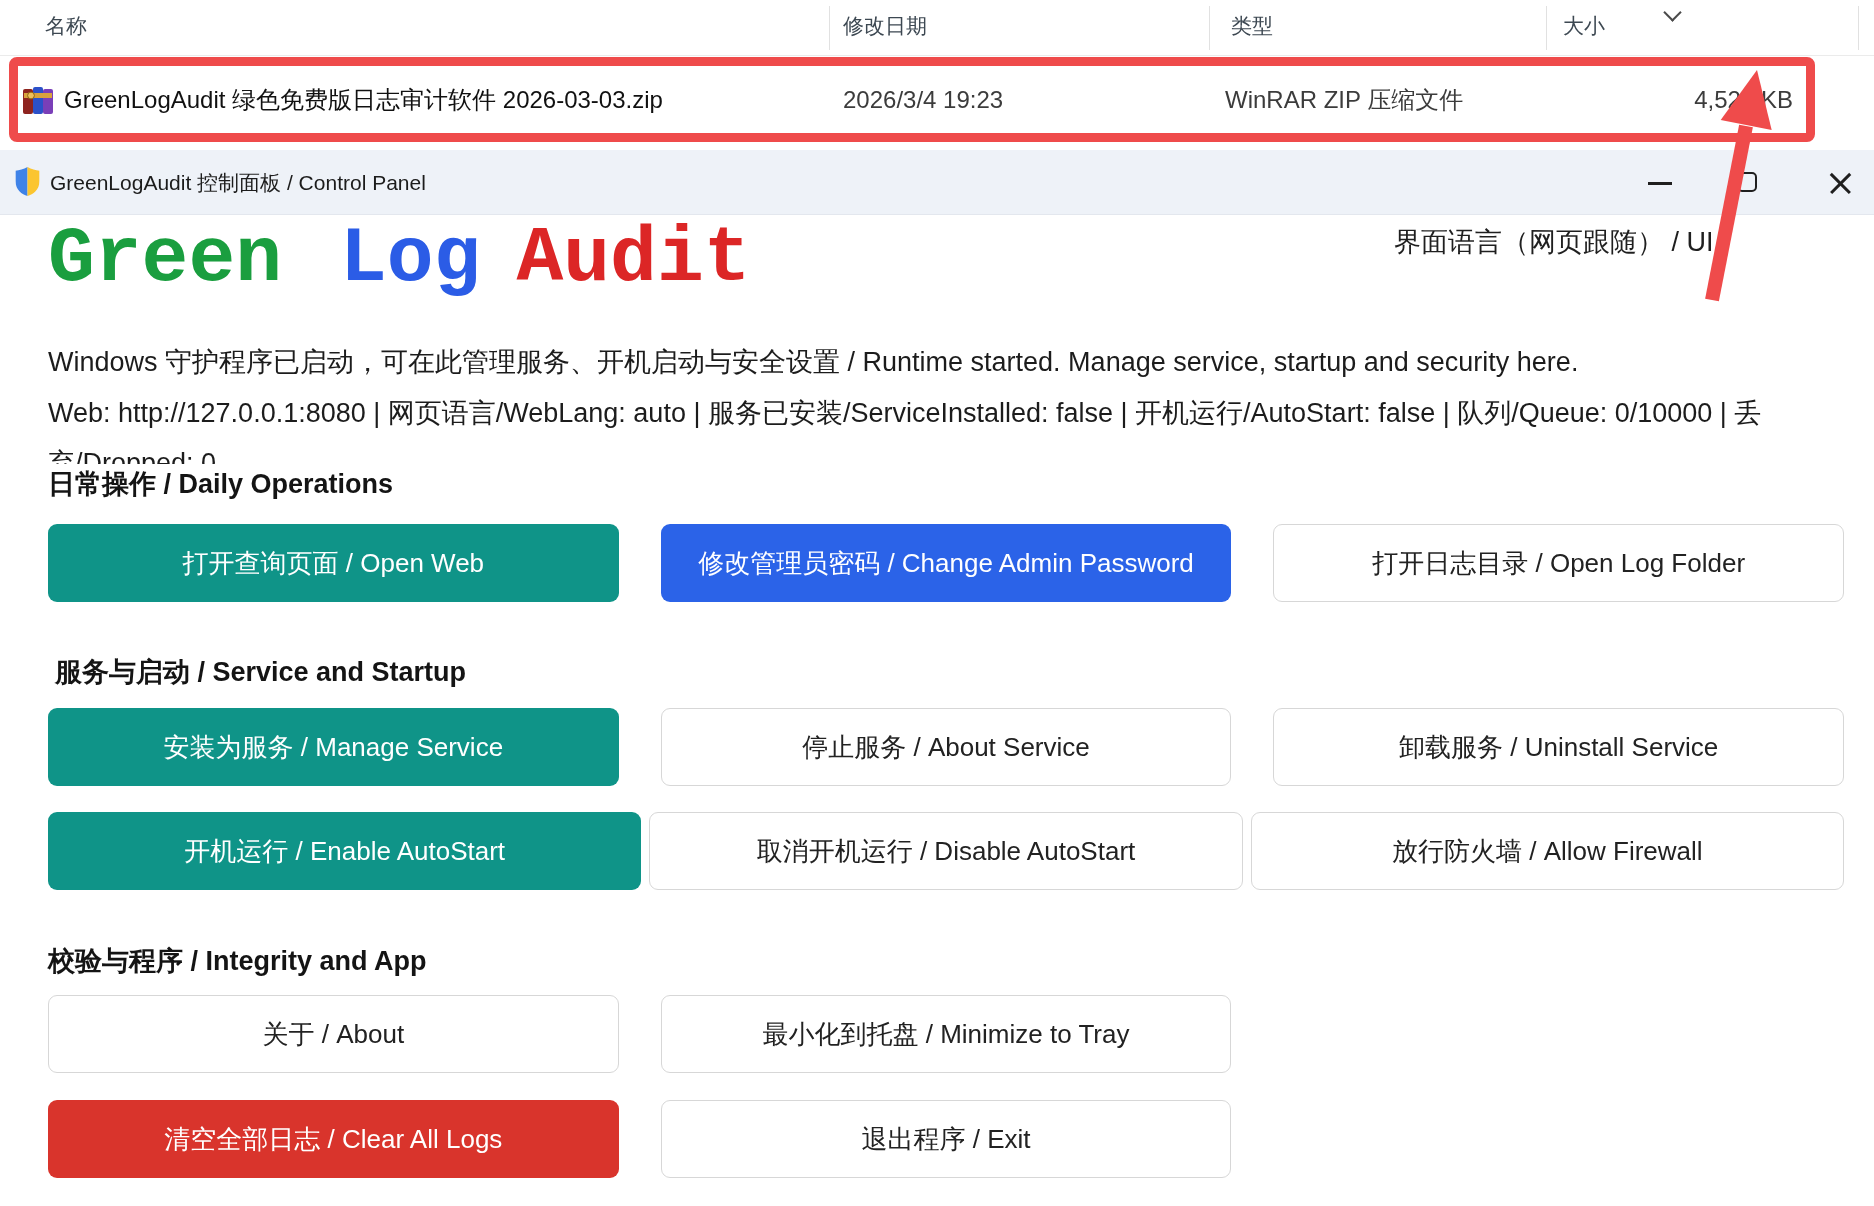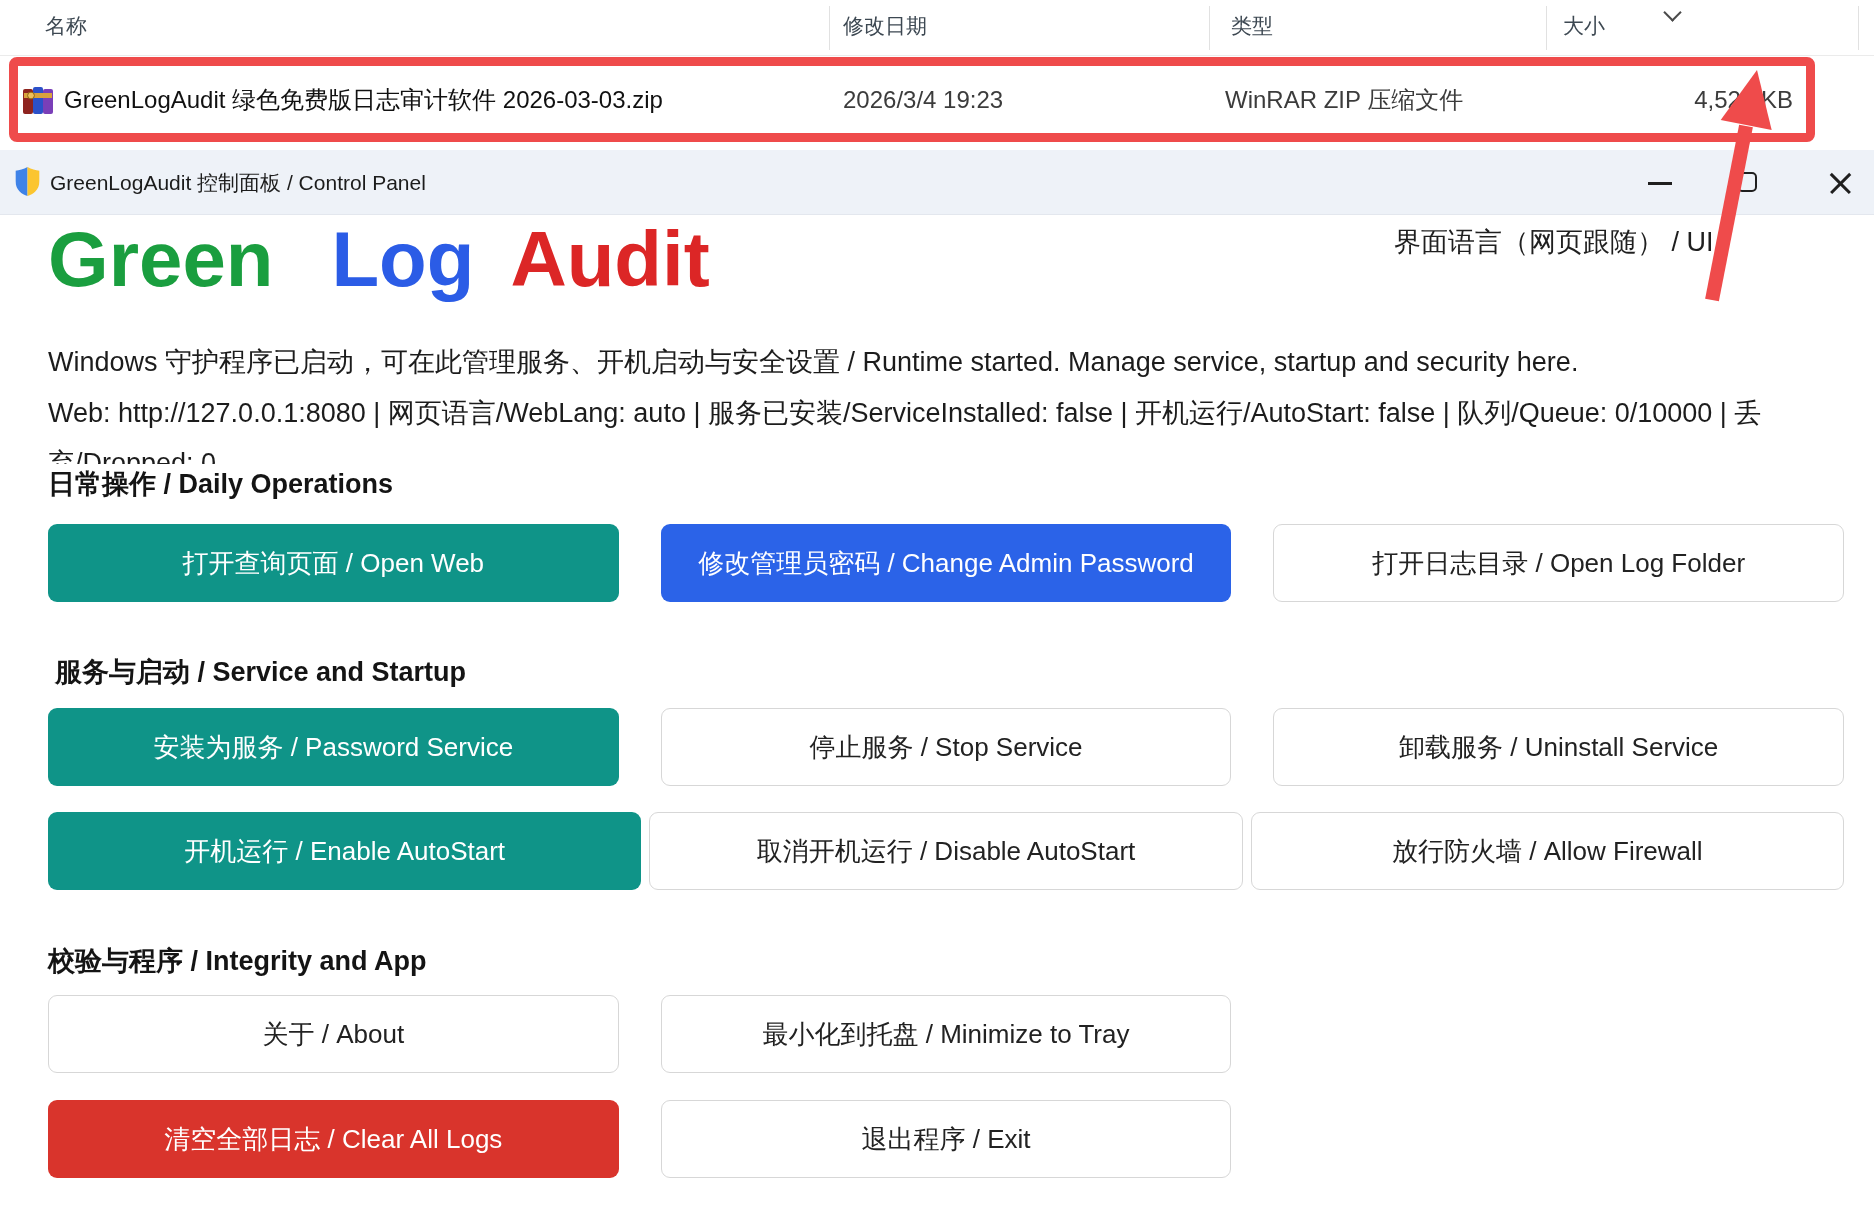--- a/index.html
+++ b/index.html
@@ -39,21 +39,21 @@
   .shield { position:absolute; left:14px; top:16px; width:27px; height:31px; }
   .wc { position:absolute; top:7px; width:52px; height:52px; cursor:pointer; }
   .wc-min { left:1634px; } .wc-max { left:1721px; } .wc-close { left:1814px; }
   .wc-min .bar { position:absolute; left:14px; top:25px; width:24px; height:2.5px; background:#1f1f1f; }
   .wc-max .box { position:absolute; left:16px; top:15px; width:20px; height:20px;
                  border:2.5px solid #1f1f1f; border-radius:5px; }
   .wc-close .x1, .wc-close .x2 { position:absolute; left:13px; top:25px; width:27px; height:2.5px; background:#1f1f1f; }
   .wc-close .x1 { transform:rotate(45deg); } .wc-close .x2 { transform:rotate(-45deg); }
 
   
-  .logo { position:absolute; left:48px; top:70px; font-size:78px; font-weight:700; line-height:1; white-space:nowrap; }
+  .logo { position:absolute; left:48px; top:70px; font-size:78px; font-weight:700; line-height:1; white-space:nowrap;font-family:Liberation Mono, monospace; }
   .logo .w1 { color:#1A9E3F; margin-right:58px; }
   .logo .w2 { color:#2B5CE6; margin-right:36px; }
   .logo .w3 { color:#DC2626; }
 
   
   .lang-label { position:absolute; left:1394px; top:74px; width:462px; font-size:27px; color:#1f1f1f; }
   .select { position:absolute; left:1394px; top:120px; width:462px; height:42px;
             background:#fff; border:2px solid #646464; display:flex; align-items:center; cursor:pointer; }
   .select-value { flex:1; padding-left:10px; font-size:27px; color:#111; }
   .select-btn { width:44px; height:100%; background:#e2e2e2; border-left:1px solid #ababab;
@@ -153,22 +153,22 @@
 
     <div class="sec-head sh1">日常操作 / Daily Operations</div>
     <div class="btn-row r1">
       <div class="btn teal">打开查询页面 / Open Web</div>
       <div class="btn blue">修改管理员密码 / Change Admin Password</div>
       <div class="btn plain">打开日志目录 / Open Log Folder</div>
     </div>
 
     <div class="sec-head sh2">服务与启动 / Service and Startup</div>
     <div class="btn-row r2">
-      <div class="btn teal">安装为服务 / Password Service</div>
-      <div class="btn plain">停止服务 / Stop Service</div>
+      <div class="btn teal">安装为服务 / Manage Service</div>
+      <div class="btn plain">停止服务 / About Service</div>
       <div class="btn plain">卸载服务 / Uninstall Service</div>
     </div>
     <div class="btn-row r3">
       <div class="btn teal">开机运行 / Enable AutoStart</div>
       <div class="btn plain">取消开机运行 / Disable AutoStart</div>
       <div class="btn plain">放行防火墙 / Allow Firewall</div>
     </div>
 
     <div class="sec-head sh3">校验与程序 / Integrity and App</div>
     <div class="btn-row r4">

